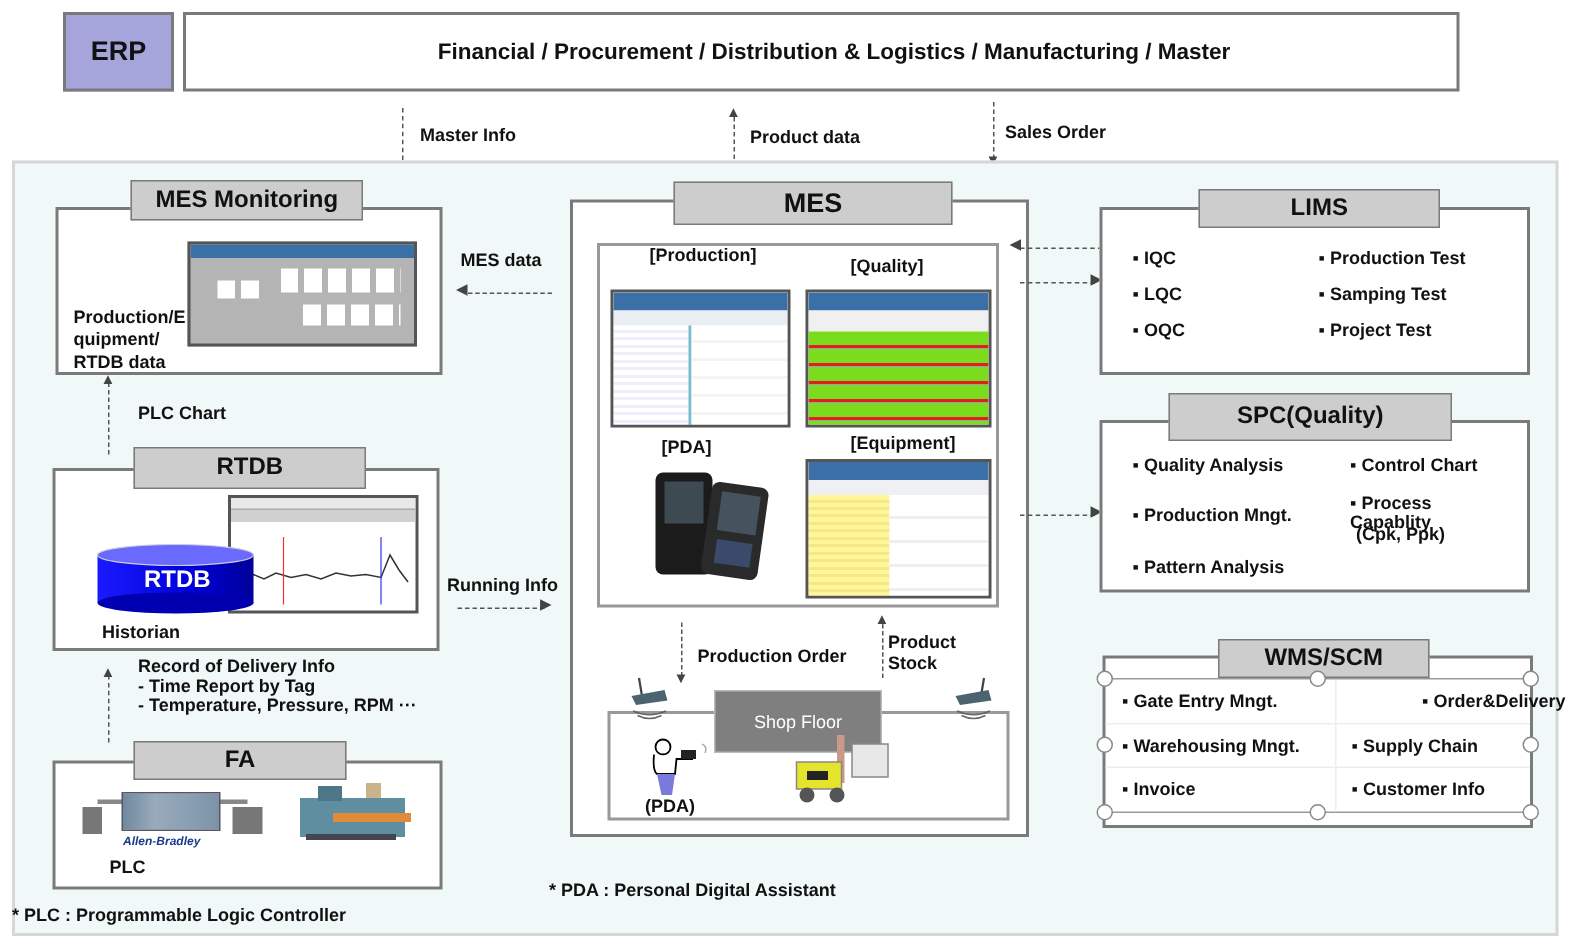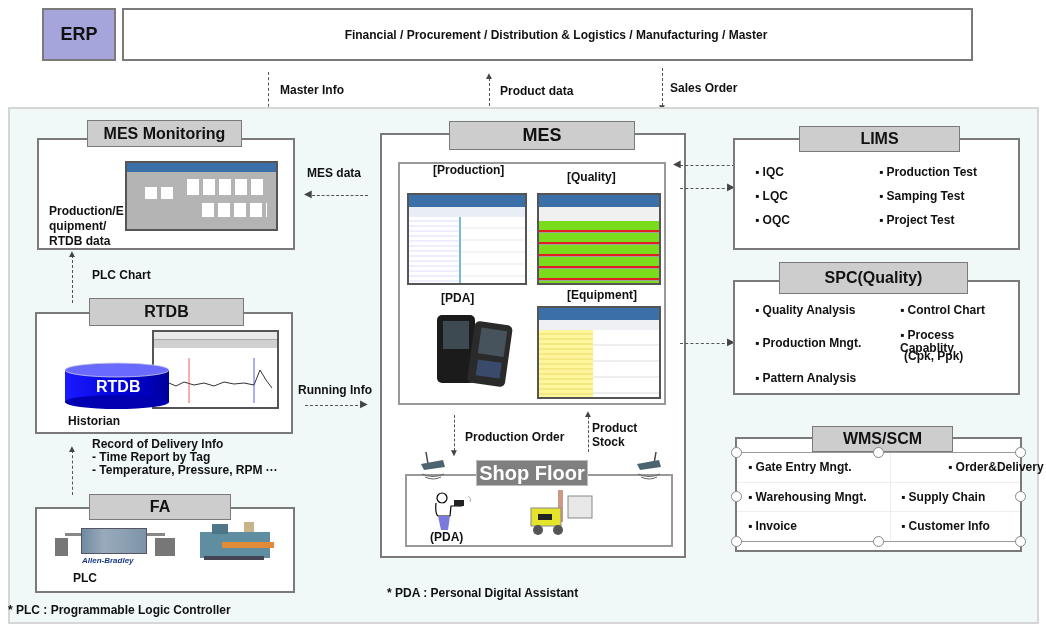--- a/index.html
+++ b/index.html
@@ -2,21 +2,21 @@
 <html><head>
 <meta charset="utf-8">
 <style>
   * { box-sizing: border-box; margin: 0; padding: 0; }
   body { width: 1046px; height: 630px; background: #ffffff; position: relative; overflow: hidden;
          font-family: "Liberation Sans", "DejaVu Sans", sans-serif; color: #111; }
   .abs { position: absolute; }
   .erp-tag { left: 42px; top: 8px; width: 74px; height: 53px; background: #a5a5dc; border: 2px solid #7a7a7a;
              display: flex; align-items: center; justify-content: center; font-size: 18px; font-weight: bold; }
   .erp-bar { left: 122px; top: 8px; width: 851px; height: 53px; background: #fff; border: 2px solid #7a7a7a;
-             display: flex; align-items: center; justify-content: center; font-size: 12px; font-weight: bold; padding-left: 17px; }
+             display: flex; align-items: center; justify-content: center; font-size: 15px; font-weight: bold; padding-left: 17px; }
   .panel { left: 8px; top: 107px; width: 1031px; height: 517px; background: #f1f8f8; border: 2px solid #d6d6d6; }
   .box { background: #fff; border: 2px solid #7a7a7a; }
   .hdr { background: #cdcdcd; border: 1.5px solid #7a7a7a; display: flex; align-items: center; justify-content: center;
          font-weight: bold; font-size: 16px; }
   .lbl { font-size: 12px; font-weight: bold; white-space: nowrap; }
   .vdash { border-left: 1.5px dashed #555; width: 0; }
   .hdash { border-top: 1.5px dashed #555; height: 0; }
   .bullet::before { content: "▪ "; }
   .screen { border: 2px solid #555; background: #fff; overflow: hidden; }
   .item { font-size: 12px; font-weight: bold; white-space: nowrap; }
@@ -168,21 +168,21 @@
 <div class="abs lbl" style="left:465px;top:430px;">Production Order</div>
 
 <div class="abs vdash" style="left:588px;top:416px;height:36px;"></div>
 <div class="abs" style="left:583px;top:408px;font-size:10px;color:#444;">▲</div>
 <div class="abs lbl" style="left:592px;top:421px;line-height:14px;">
   <div>Product</div>
   <div>Stock</div>
 </div>
 
 <div class="abs" style="left:405px;top:474px;width:268px;height:73px;background:#fff;border:2px solid #999;"></div>
-<div class="abs" style="left:476px;top:460px;width:112px;height:26px;background:#7f7f7f;border:1.5px solid #bbb;color:#fff;font-weight:bold;font-size:20px;display:flex;align-items:center;justify-content:center;">Shop Floor</div>
+<div class="abs" style="left:476px;top:460px;width:112px;height:42px;background:#7f7f7f;border:1.5px solid #bbb;color:#fff;font-weight:normal;font-size:12px;display:flex;align-items:center;justify-content:center;">Shop Floor</div>
 
 <svg class="abs" style="left:418px;top:450px;" width="30" height="30">
   <line x1="8" y1="2" x2="10" y2="14" stroke="#444" stroke-width="1.5"></line>
   <polygon points="3,14 25,10 27,17 6,20" fill="#4c6470"></polygon>
   <path d="M4,24 Q15,29 26,24" fill="none" stroke="#666" stroke-width="1"></path>
   <path d="M7,27 Q15,31 23,27" fill="none" stroke="#666" stroke-width="1"></path>
 </svg>
 <svg class="abs" style="left:634px;top:450px;" width="30" height="30">
   <line x1="22" y1="2" x2="20" y2="14" stroke="#444" stroke-width="1.5"></line>
   <polygon points="3,14 25,10 27,17 6,20" fill="#4c6470"></polygon>
@@ -201,21 +201,21 @@
 
 <svg class="abs" style="left:528px;top:488px;" width="70" height="50">
   <rect x="40" y="8" width="24" height="22" fill="#e8e8e8" stroke="#888"></rect>
   <rect x="30" y="2" width="5" height="32" fill="#c98"></rect>
   <rect x="3" y="20" width="30" height="18" fill="#e4e42a" stroke="#888"></rect>
   <rect x="10" y="26" width="14" height="6" fill="#222"></rect>
   <circle cx="10" cy="42" r="5" fill="#555"></circle>
   <circle cx="30" cy="42" r="5" fill="#555"></circle>
 </svg>
 
-<div class="abs lbl" style="left:387px;top:586px;">* PDA : Personal Digital Assistant</div>
+<div class="abs lbl" style="left:366px;top:586px;">* PDA : Personal Digital Assistant</div>
 
 <div class="abs hdash" style="left:680px;top:165px;width:55px;"></div>
 <div class="abs" style="left:673px;top:158px;font-size:10px;color:#444;">◀</div>
 <div class="abs hdash" style="left:680px;top:188px;width:50px;"></div>
 <div class="abs" style="left:727px;top:181px;font-size:10px;color:#444;">▶</div>
 
 <div class="abs box" style="left:733px;top:138px;width:287px;height:112px;"></div>
 <div class="abs hdr" style="left:799px;top:126px;width:161px;height:26px;">LIMS</div>
 <div class="abs" style="left:755px;top:160px;line-height:24px;">
   <div class="item bullet">IQC</div>

